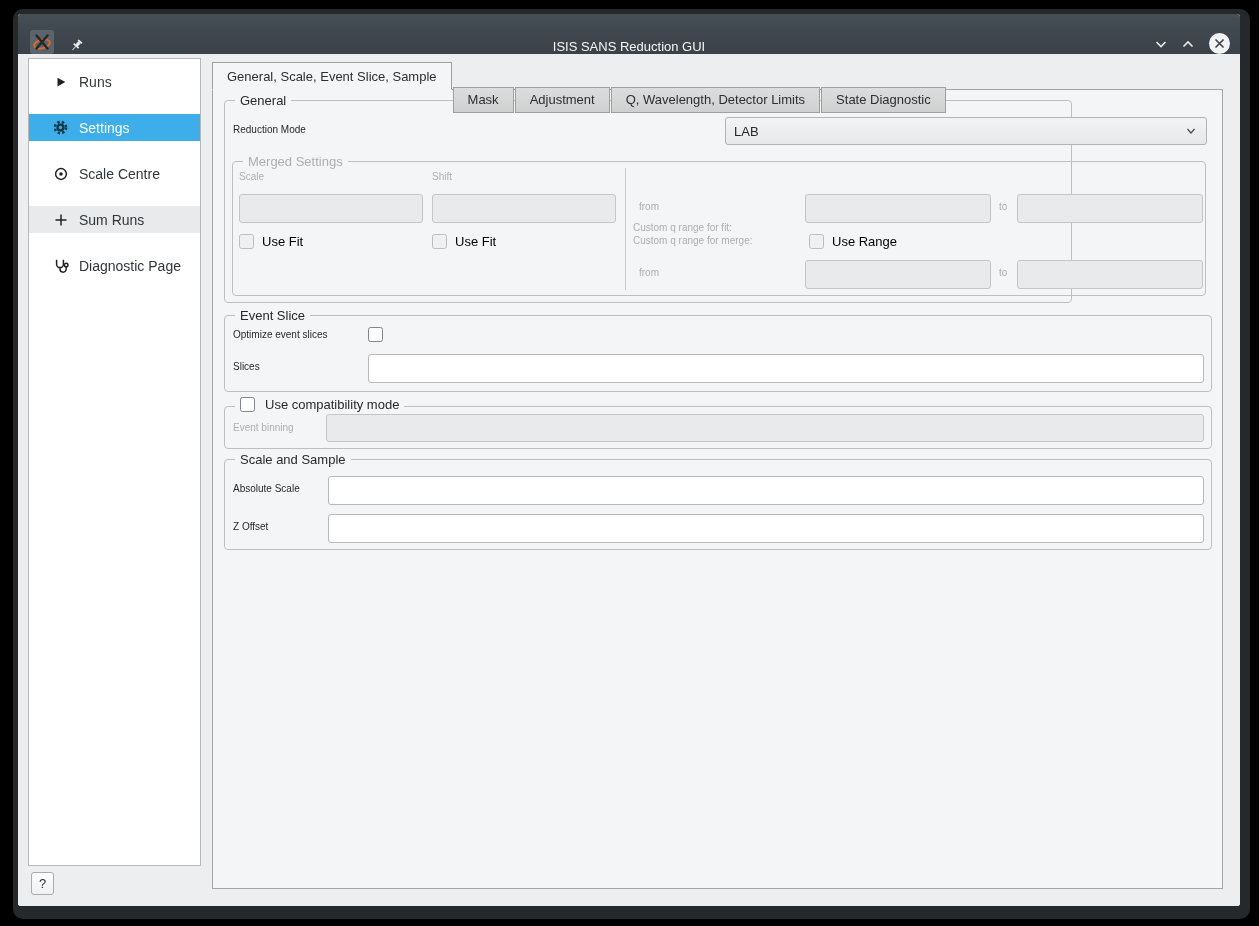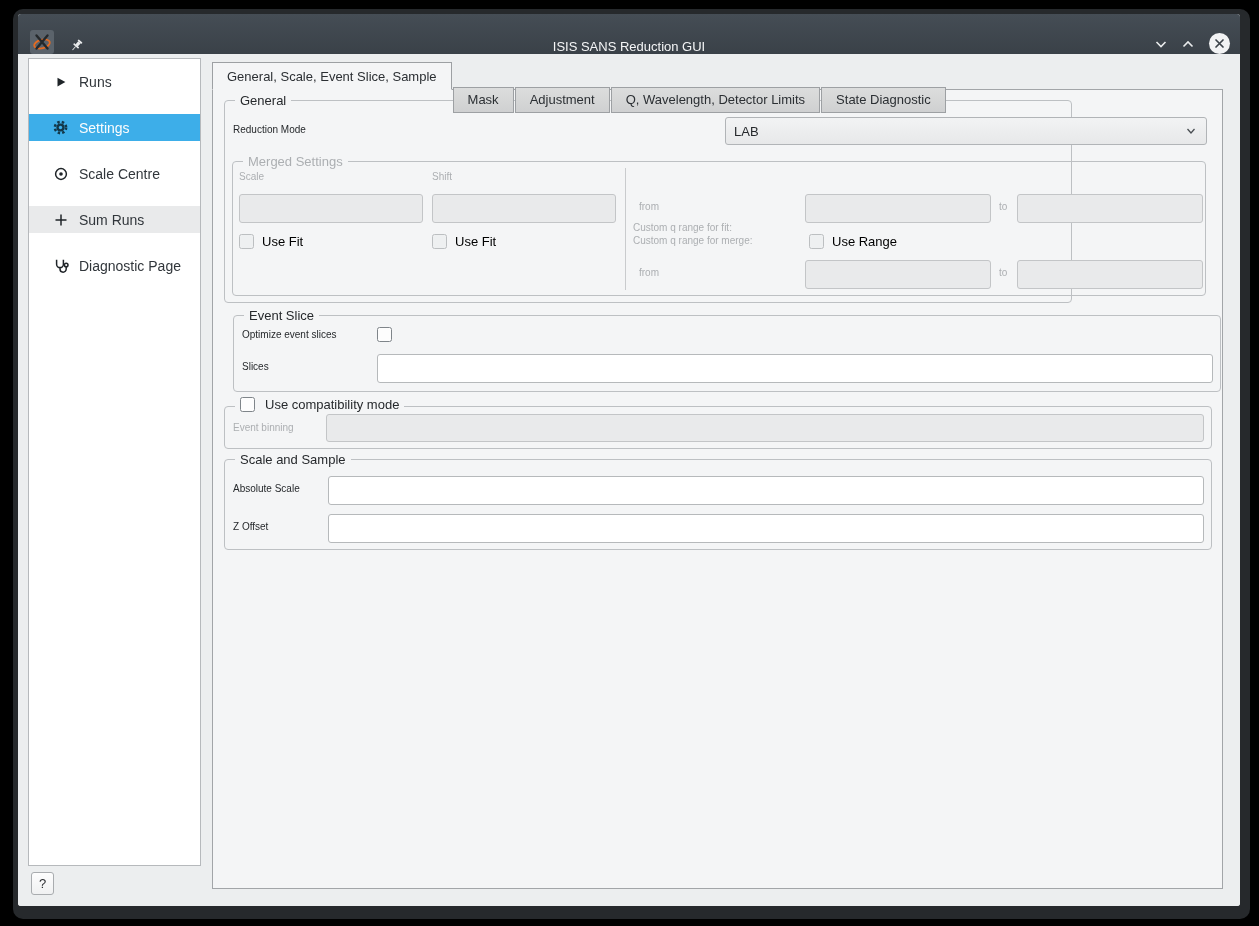--- a/index.html
+++ b/index.html
@@ -130,21 +130,21 @@
     background:linear-gradient(#f2f3f4,#e7e8e9);
     display:flex; align-items:center;
     font-size:13px; color:#26292c; cursor:pointer;
   }
   .combobox .cb-text { padding-left:8px; flex:1; }
   .combobox .cb-arrow { padding-right:9px; display:flex; align-items:center; }
   .vdivider { position:absolute; width:1px; background:#c9cbcd; }
 
   
   .g-general { left:11px; top:10px;  width:848px; height:203px;padding-left:28px; }
-  .g-event   { left:20px; top:225px; width:988px; height:77px;  }
+  .g-event   { left:11px; top:225px; width:988px; height:77px;  }
   .g-compat  { left:11px; top:316px; width:988px; height:43px;  }
   .g-scale   { left:11px; top:369px; width:988px; height:91px;  }
   .g-merged  { left:7px;  top:60px;  width:974px; height:135px; }
 </style>
 </head>
 <body>
 
 <div class="window">
   <div class="win-inner">
 

